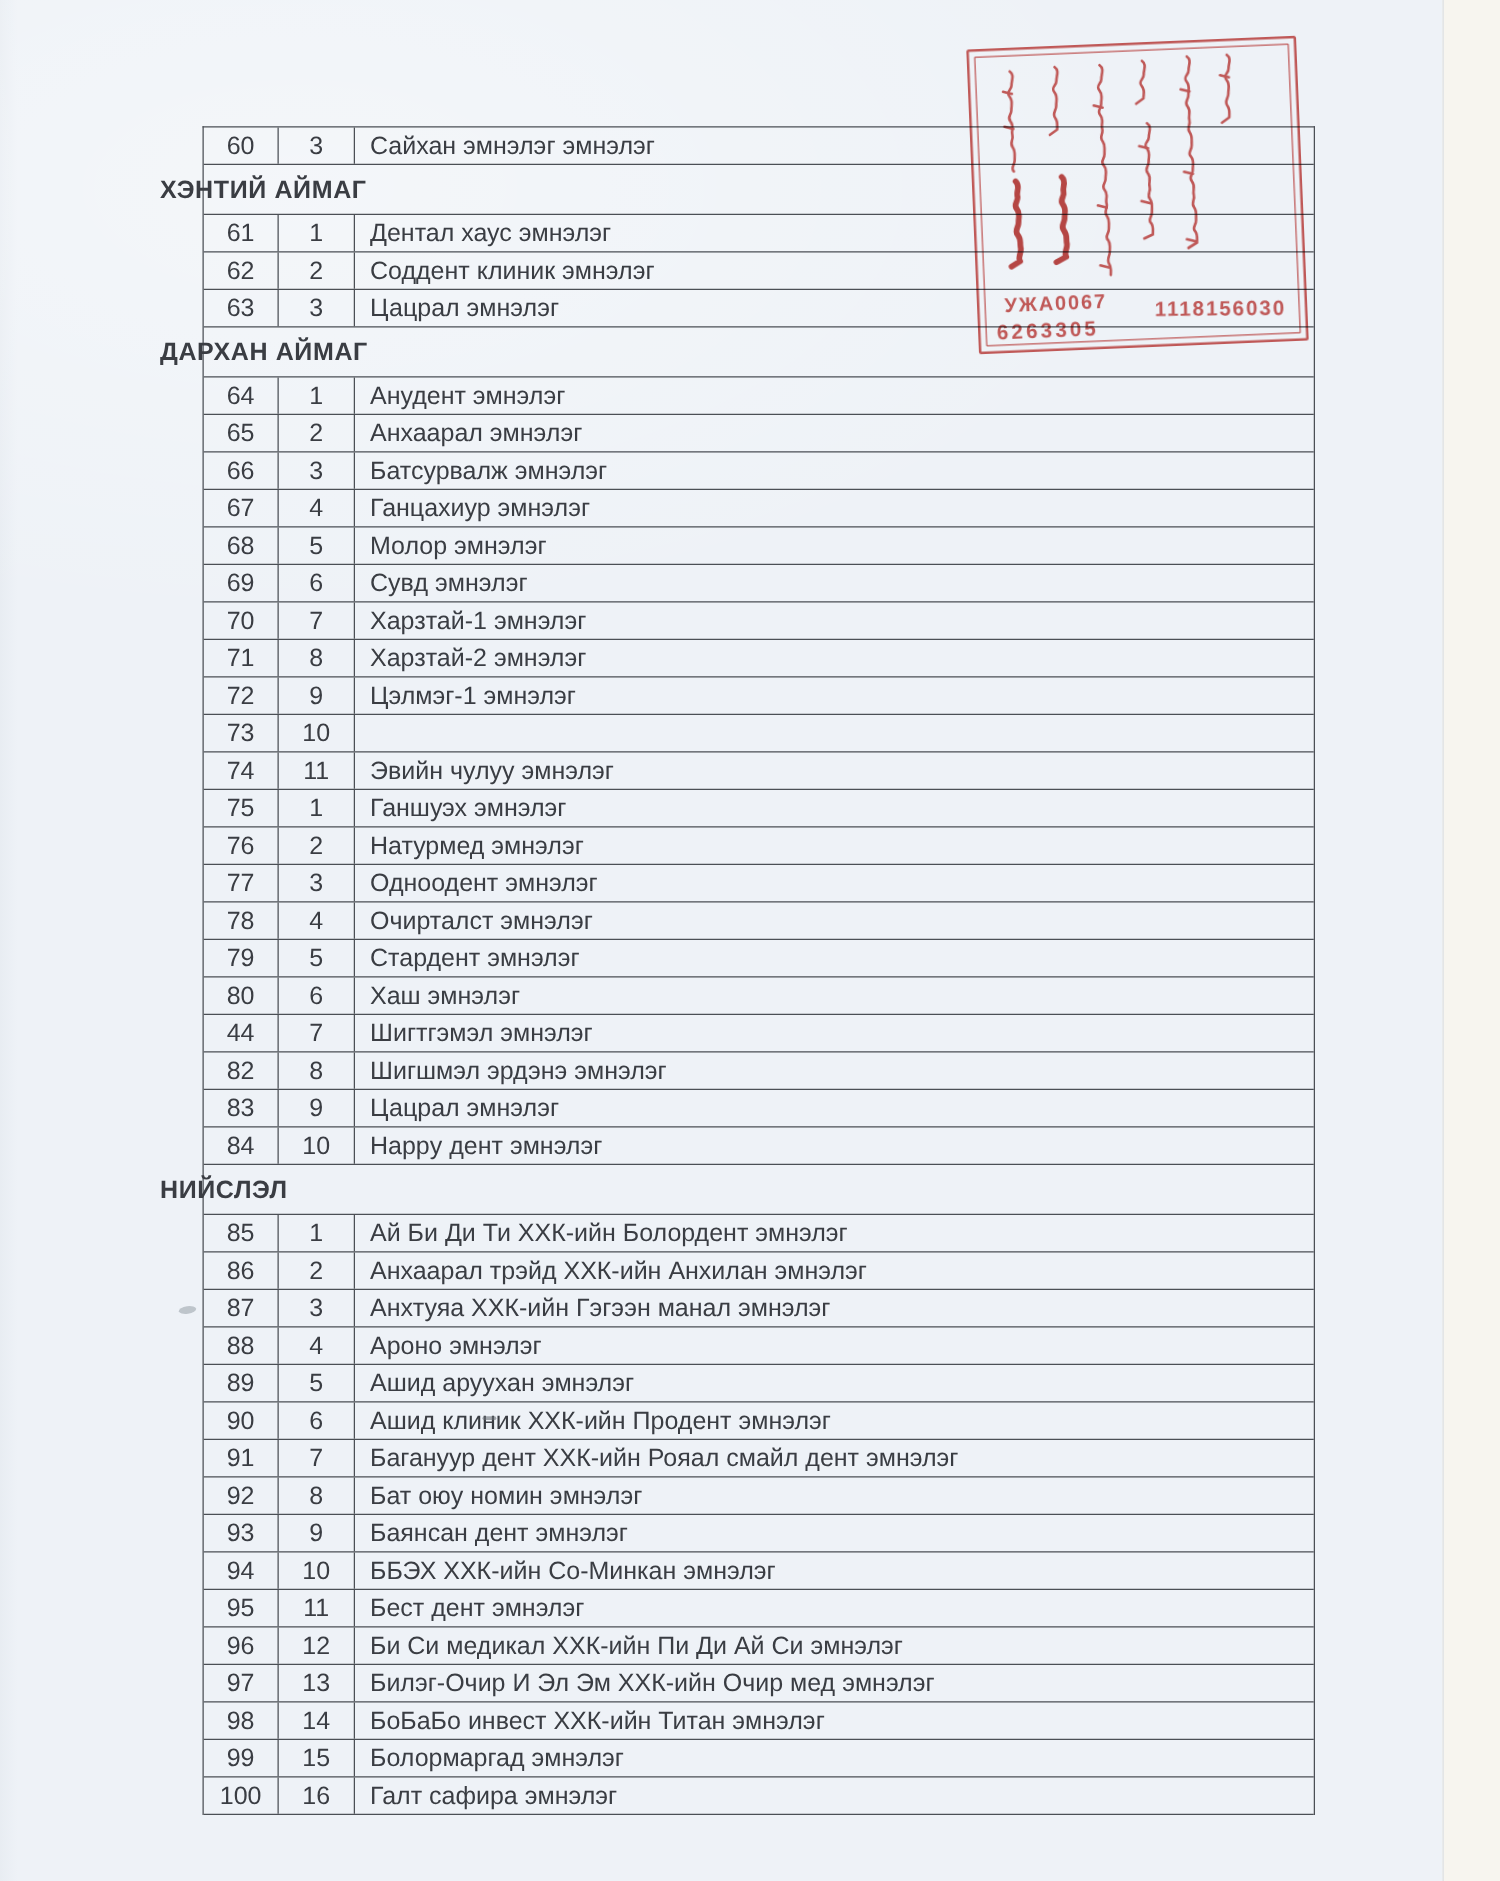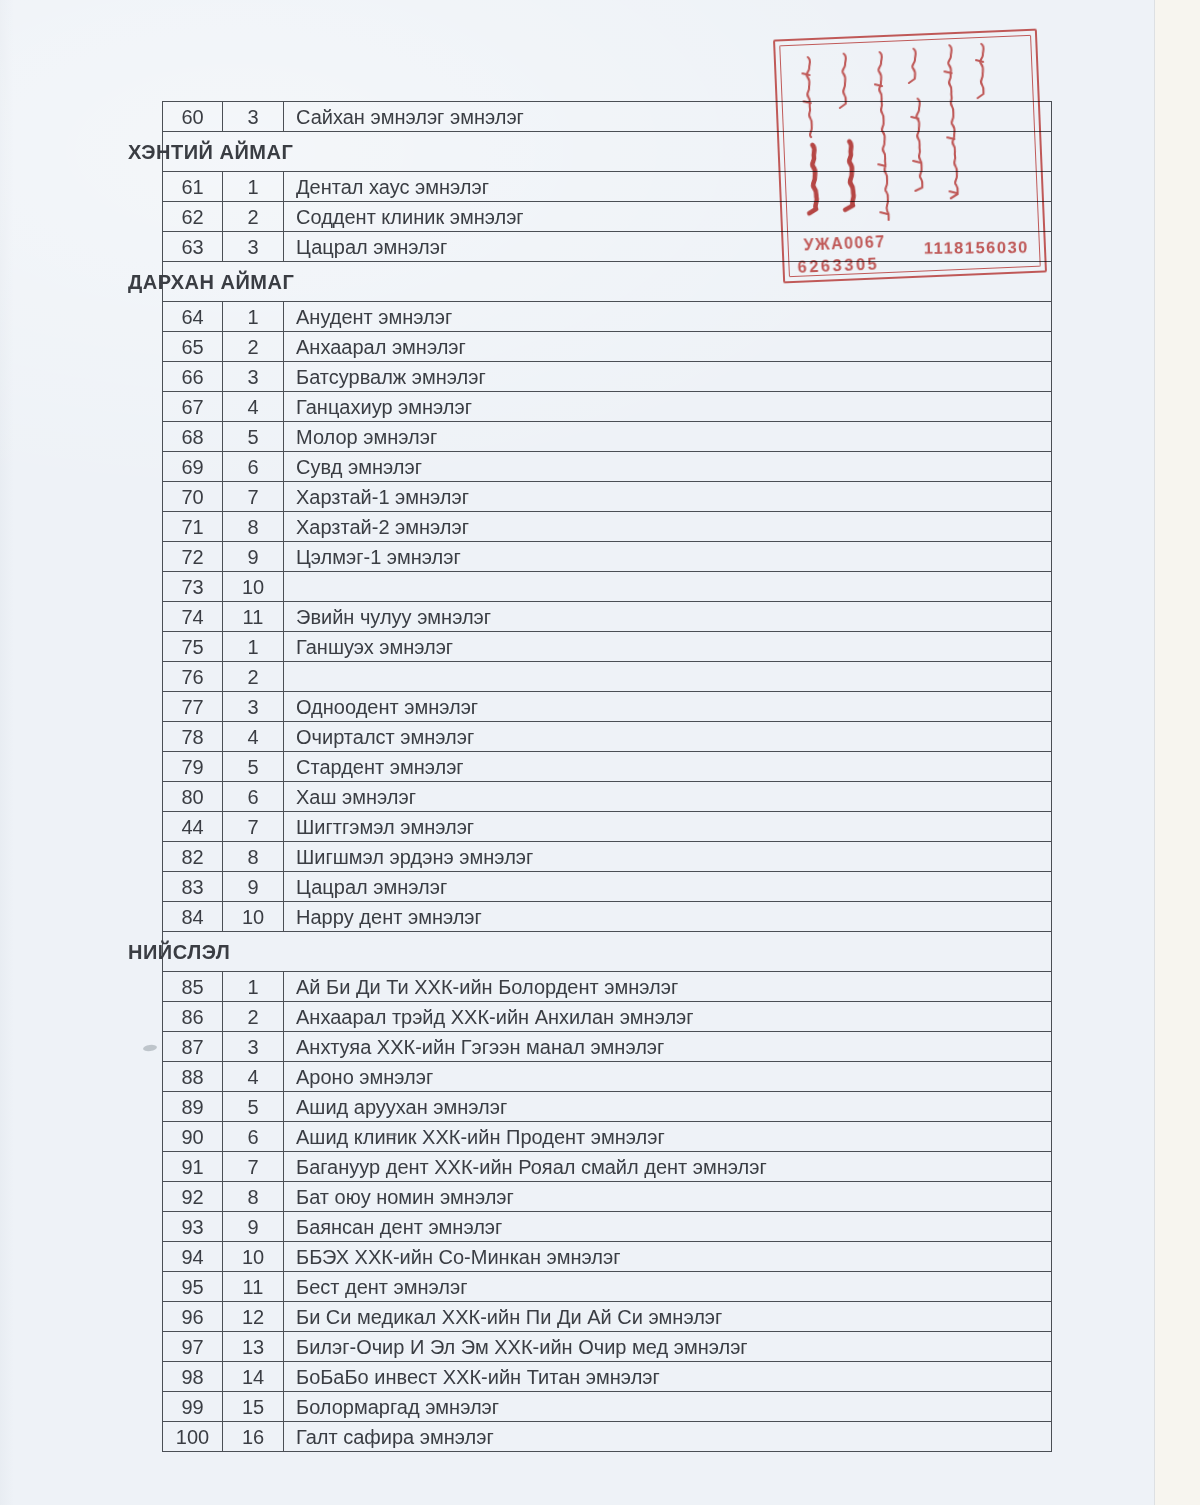--- a/index.html
+++ b/index.html
@@ -162,20 +162,21 @@
         <div class="cell c3">Эвийн чулуу эмнэлэг</div>
       </div>
       <div class="row data-row">
         <div class="cell c1">75</div>
         <div class="cell c2">1</div>
         <div class="cell c3">Ганшуэх эмнэлэг</div>
       </div>
       <div class="row data-row">
         <div class="cell c1">76</div>
         <div class="cell c2">2</div>
+        <div class="cell c3">Натурмед эмнэлэг</div>
       </div>
       <div class="row data-row">
         <div class="cell c1">77</div>
         <div class="cell c2">3</div>
         <div class="cell c3">Одноодент эмнэлэг</div>
       </div>
       <div class="row data-row">
         <div class="cell c1">78</div>
         <div class="cell c2">4</div>
         <div class="cell c3">Очирталст эмнэлэг</div>

